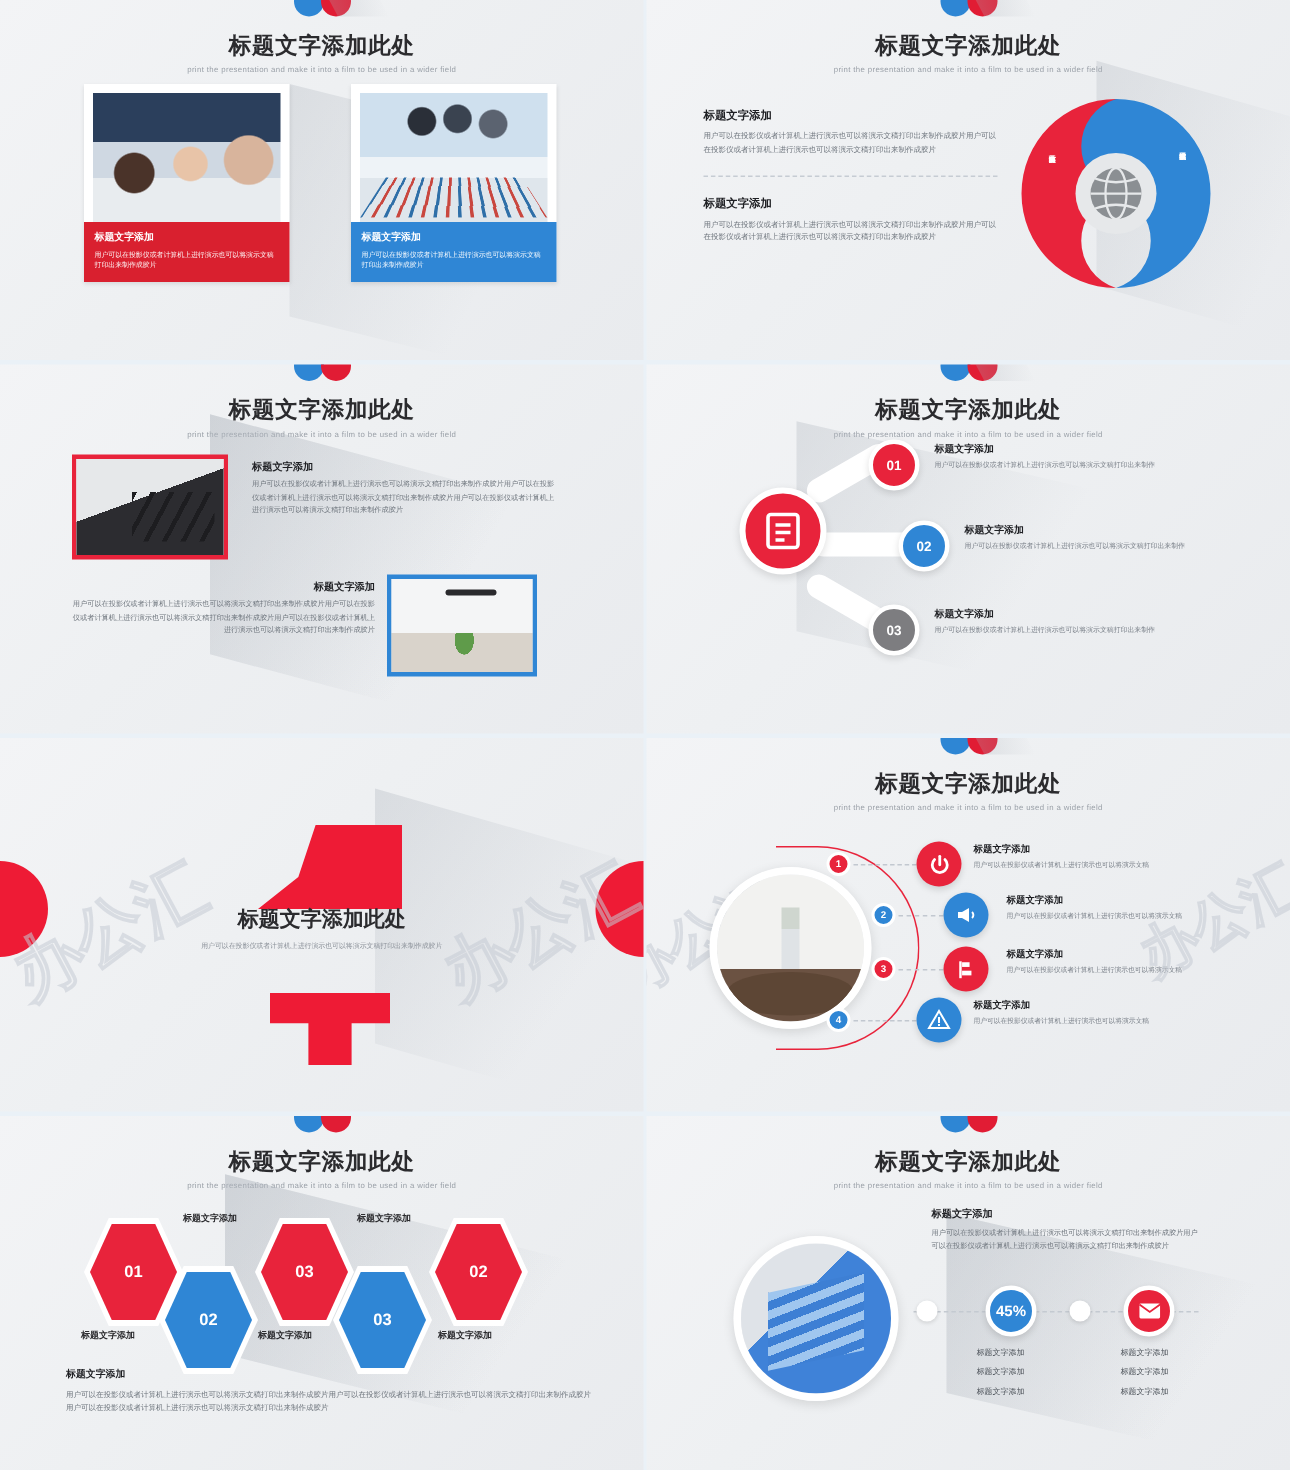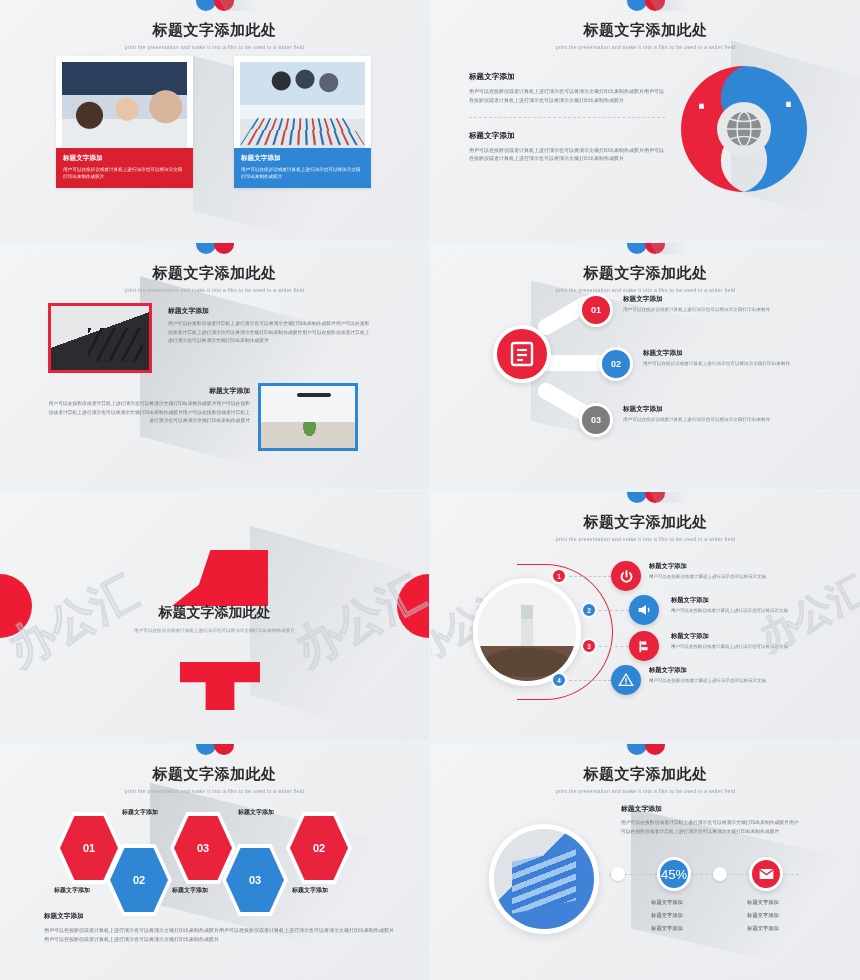--- a/index.html
+++ b/index.html
@@ -202,21 +202,21 @@
   .s8 .circ{ position:absolute; left:58px; top:80px; width:110px; height:110px;
      border-radius:50%; border:5px solid #fff; overflow:hidden; z-index:2;
      box-shadow:0 2px 8px rgba(0,0,0,.12);}
   .s8 .head{ position:absolute; left:190px; top:60px; width:180px; }
   .s8 .head b{ font-size:6.8px; color:#1f2024; display:block; margin-bottom:5px; }
   .s8 .head p{ font-size:4.8px; color:#6e757d; line-height:1.8; }
   .s8 .track{ position:absolute; left:178px; top:130px; width:190px; border-top:1px dashed #c4cad1; }
   .s8 .wdot{ position:absolute; width:14px; height:14px; border-radius:50%;
      background:#fff; box-shadow:0 1px 3px rgba(0,0,0,.14); z-index:3;}
   .s8 .bub{ position:absolute; width:34px; height:34px; border-radius:50%;
-     border:3px solid #fff; color:#fff; font-size:13px; font-weight:normal;
+     border:3px solid #fff; color:#fff; font-size:10px; font-weight:bold;
      display:flex;align-items:center;justify-content:center; z-index:3;
      box-shadow:0 2px 5px rgba(0,0,0,.14);}
   .s8 .lst{ position:absolute; text-align:center; font-size:5.3px; color:#4b5158;
      line-height:2.5; white-space:nowrap;}
   .s8 .sh{ position:absolute; left:200px; top:90px; width:220px; height:120px;
      background:linear-gradient(120deg,rgba(176,182,190,.28),rgba(176,182,190,0) 72%);
      transform:skewY(13deg); z-index:0; }
   svg{ display:block; }
 </style>
 </head>

